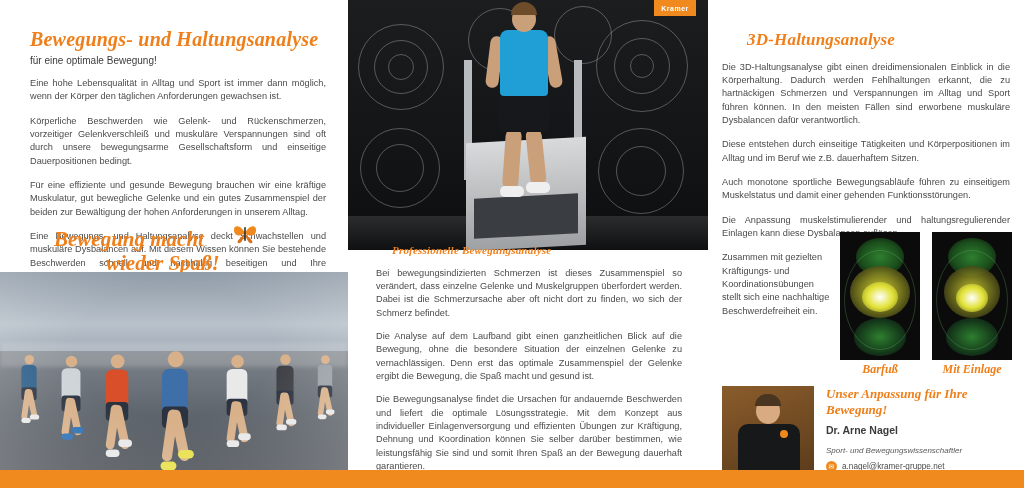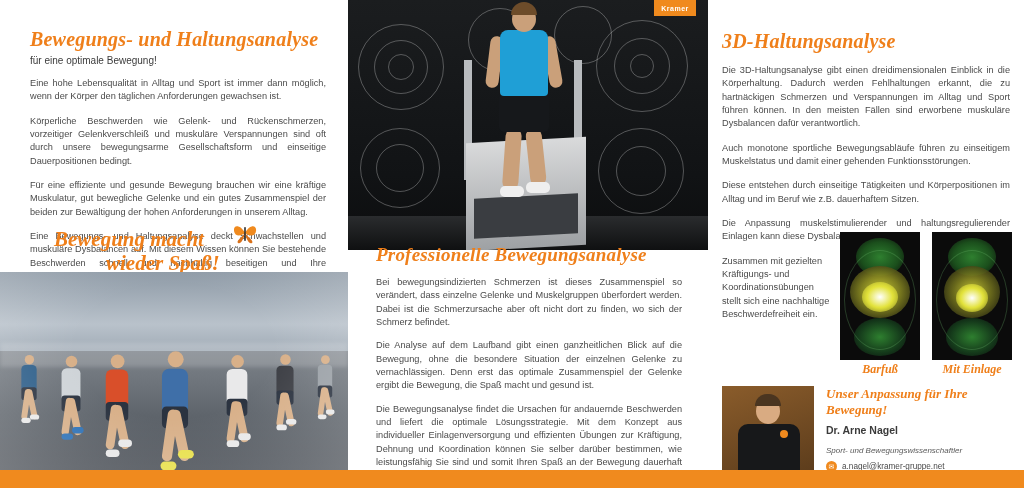--- a/index.html
+++ b/index.html
@@ -191,36 +191,36 @@
     position: absolute; left: 306px; top: 0; width: 42px; height: 16px;
     background: #f08a1e; color: #fff; font-size: 7px; font-weight: bold;
     display: flex; align-items: center; justify-content: center;
     letter-spacing: .5px;
   }
   .mid-inner {
     position: absolute;
     left: 376px; top: 244px;
     width: 306px;
   }
-  .mid-inner .headline-orange { font-size: 19px; }
+  .mid-inner .headline-orange { font-size: 11px; margin-left: 16px; }
   .mid-inner p.body-text { margin: 10px 0 0 0; }
 
   
   .col-right {
     position: absolute;
     left: 708px; top: 0;
     width: 316px; height: 470px;
     background: #ffffff;
   }
   .right-inner {
     position: absolute;
     left: 722px; top: 30px;
     width: 288px;
   }
-  .right-inner .headline-orange { font-size: 20px; }
+  .right-inner .headline-orange { font-size: 17px; margin-left: 25px; }
   .right-inner p.body-text { margin: 11px 0 0 0; }
   .right-inner p.narrow { width: 108px; text-align: left; }
 
   
   .scan-wrap {
     position: absolute;
     left: 840px; top: 232px;
     width: 172px; height: 142px;
   }
   .scan {
@@ -464,22 +464,22 @@
 
   </div>
 
   <div class="gutter" style="left:708px;"></div>
 
   <div class="col-right"></div>
 
   <div class="right-inner">
     <div class="headline-orange">3D-Haltungsanalyse</div>
     <p class="body-text">Die 3D-Haltungsanalyse gibt einen dreidimensionalen Einblick in die Körperhaltung. Dadurch werden Fehlhaltungen erkannt, die zu hartnäckigen Schmerzen und Verspannungen im Alltag und Sport führen können. In den meisten Fällen sind erworbene muskuläre Dysbalancen dafür verantwortlich.</p>
+    <p class="body-text">Diese entstehen durch einseitige Tätigkeiten und Körperpositionen im Alltag und im Beruf wie z.B. dauerhaftem Sitzen.</p>
     <p class="body-text">Auch monotone sportliche Bewegungsabläufe führen zu einseitigem Muskelstatus und damit einer gehenden Funktionsstörungen.</p>
-    <p class="body-text">Diese entstehen durch einseitige Tätigkeiten und Körperpositionen im Alltag und im Beruf wie z.B. dauerhaftem Sitzen.</p>
     <p class="body-text">Die Anpassung muskelstimulierender und haltungsregulierender Einlagen kann diese Dysbalancen auflösen.</p>
     <p class="body-text narrow">Zusammen mit gezielten Kräftigungs- und Koordinationsübungen stellt sich eine nachhaltige Beschwerdefreiheit ein.</p>
   </div>
 
   <div class="scan-wrap">
     <div class="scan left">
       <div class="ring" style="left:16px; top:6px;  width:48px; height:38px; background:radial-gradient(ellipse,#2e7f2f 0%,#1b4f1c 55%,#0b0b0b 100%);"></div>
       <div class="ring" style="left:10px; top:34px; width:60px; height:52px; background:radial-gradient(ellipse,#e2e23a 0%,#8a8a22 45%,#0b0b0b 100%); opacity:.9;"></div>
       <div class="ring" style="left:22px; top:50px; width:36px; height:30px; background:radial-gradient(ellipse,#ffffff 0%,#e2e23a 50%,rgba(0,0,0,0) 100%);"></div>
       <div class="ring" style="left:14px; top:86px; width:52px; height:38px; background:radial-gradient(ellipse,#2e7f2f 0%,#14381a 60%,#0b0b0b 100%);"></div>

